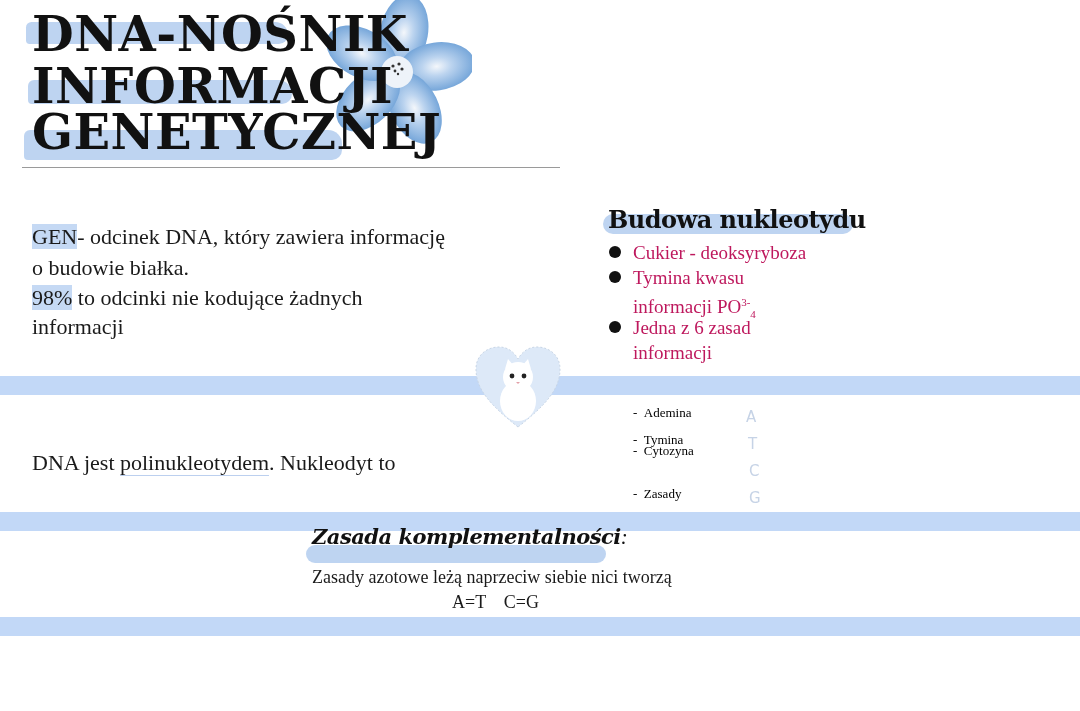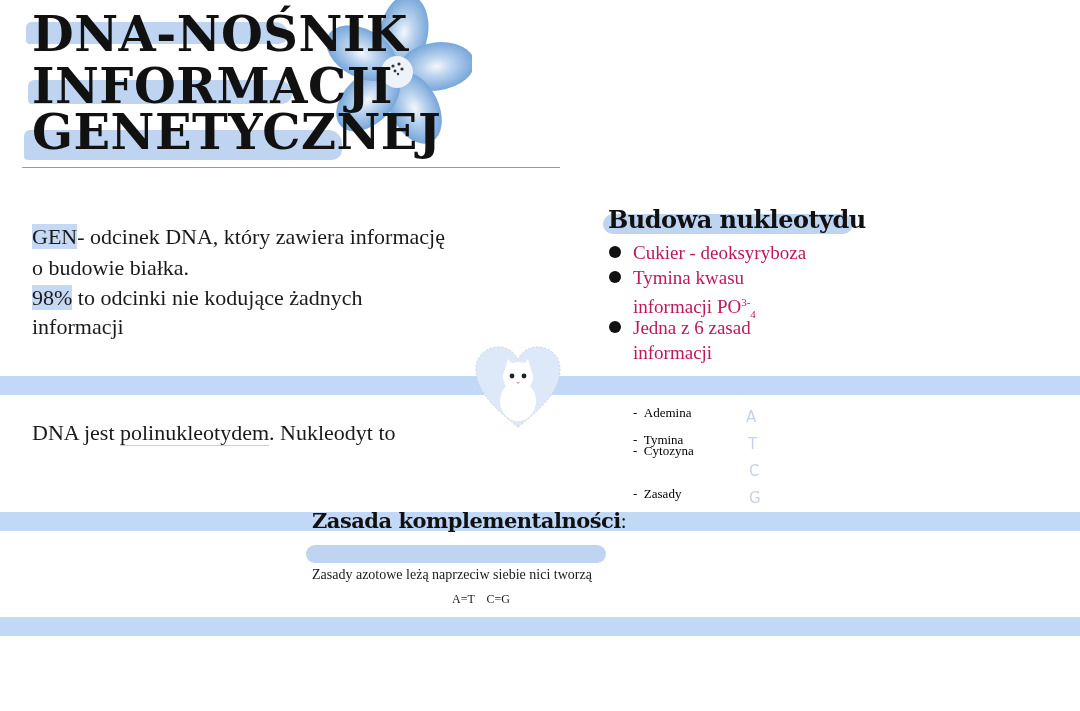--- a/index.html
+++ b/index.html
@@ -103,21 +103,21 @@
   <path d="M46 84 C18 62 4 46 4 26 C4 12 15 4 27 4 C36 4 42 9 46 16 C50 9 56 4 65 4 C77 4 88 12 88 26 C88 46 74 62 46 84 Z" fill="#dde9f8" stroke="#c9d6e6" stroke-dasharray="2 2"></path>
   <ellipse cx="46" cy="58" rx="18" ry="20" fill="#ffffff"></ellipse>
   <circle cx="46" cy="34" r="15" fill="#ffffff"></circle>
   <path d="M33 26 L36 16 L42 23 Z" fill="#fff"></path>
   <path d="M59 26 L56 16 L50 23 Z" fill="#fff"></path>
   <circle cx="40" cy="33" r="2.4" fill="#222"></circle>
   <circle cx="52" cy="33" r="2.4" fill="#222"></circle>
   <path d="M44 39 L48 39 L46 41 Z" fill="#e3a0a8"></path>
 </svg>
 
-<div class="abs body-text" style="left:32px; top:418px;">
+<div class="abs body-text" style="left:32px; top:448px;">
   <div><span>DNA jest </span><span class="ul">polinukleotydem</span><span>. Nukleodyt to</span></div>
 </div>
 
 <div class="base-row" style="left:633px; top:405px;">
   <span>-</span>&nbsp;&nbsp;<span>Ademina</span>
 </div>
 <div class="base-letter" style="left:746px; top:408px;">A</div>
 
 <div class="base-row" style="left:633px; top:432px;">
   <span>-</span>&nbsp;&nbsp;<span>Tymina</span>
@@ -128,17 +128,17 @@
   <span>-</span>&nbsp;&nbsp;<span>Cytozyna</span>
 </div>
 <div class="base-letter" style="left:749px; top:462px;">C</div>
 
 <div class="base-row" style="left:633px; top:486px;">
   <span>-</span>&nbsp;&nbsp;<span>Zasady</span>
 </div>
 <div class="base-letter" style="left:749px; top:489px;">G</div>
 
 <div class="brush" style="left:306px; top:545px; width:300px; height:18px; border-radius:10px;"></div>
-<div class="abs" style="left:312px; top:508px; white-space:nowrap;">
+<div class="abs" style="left:312px; top:524px; white-space:nowrap;font-style:italic;">
   <span class="heading" style="font-size:21px;">Zasada komplementalności</span><span style="font-size:21px; position:relative; z-index:2;">:</span>
 </div>
-<div class="abs" style="left:312px; top:567px; font-size:14px; white-space:nowrap; color:#1a1a1a;">Zasady azotowe leżą naprzeciw siebie nici tworzą</div>
-<div class="abs" style="left:452px; top:592px; font-size:12px; white-space:pre; color:#1a1a1a;">A=T    C=G</div>
+<div class="abs" style="left:312px; top:567px; font-size:18px; white-space:nowrap; color:#1a1a1a;">Zasady azotowe leżą naprzeciw siebie nici tworzą</div>
+<div class="abs" style="left:452px; top:592px; font-size:18px; white-space:pre; color:#1a1a1a;">A=T    C=G</div>
 
 </body></html>

